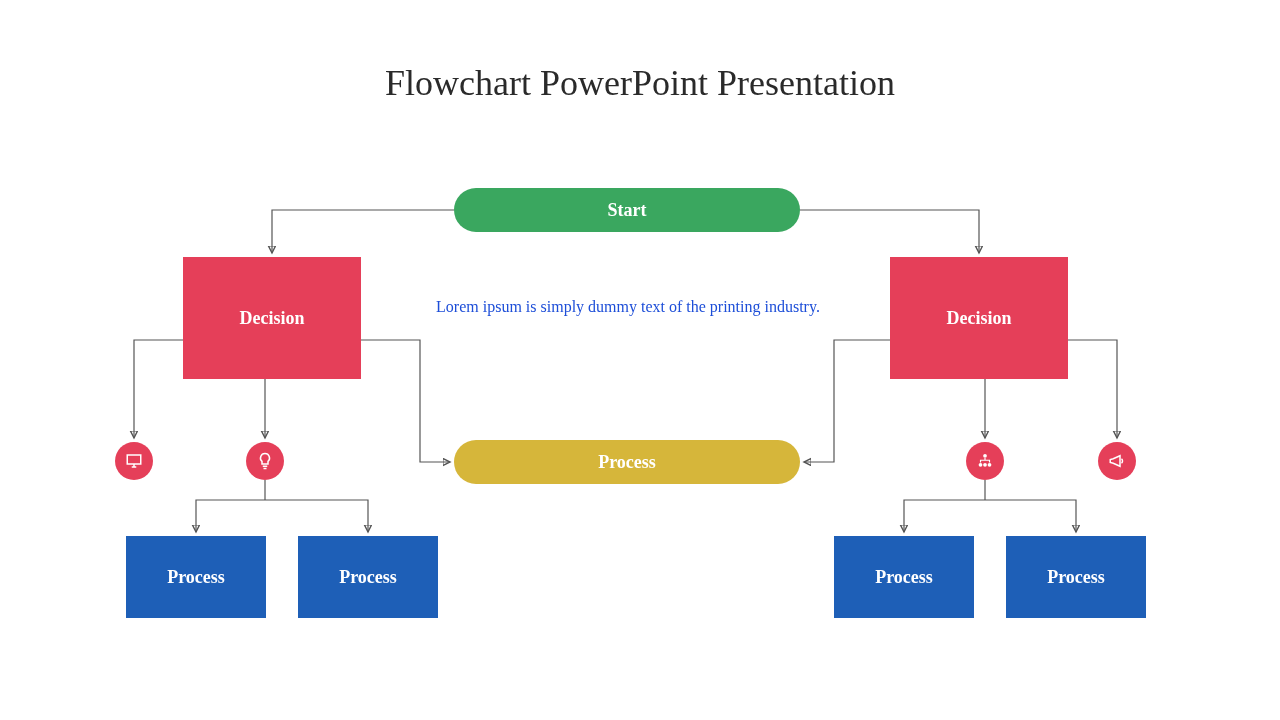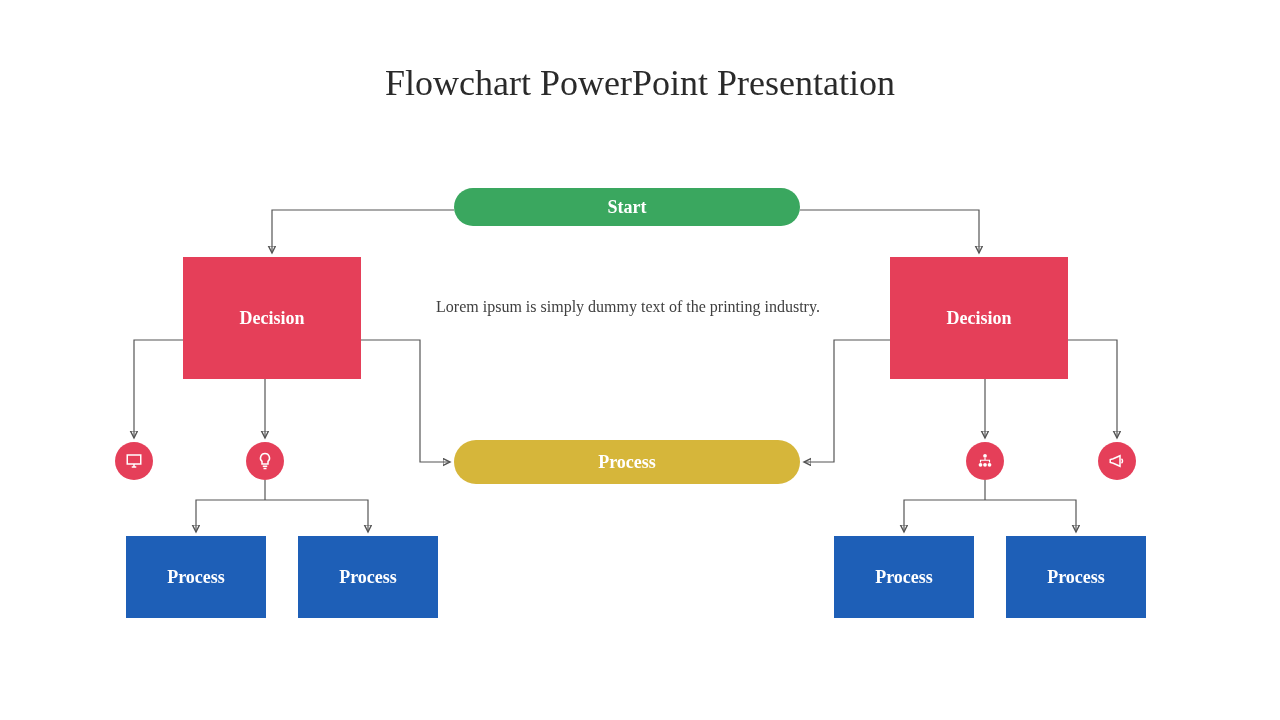--- a/index.html
+++ b/index.html
@@ -27,21 +27,21 @@
     display: flex;
     align-items: center;
     justify-content: center;
     color: #fff;
     font-weight: bold;
     font-size: 18px;
   }
 
   .start-pill {
     left: 454px; top: 188px;
-    width: 346px; height: 38px;
+    width: 346px; height: 44px;
     background: #3aa75f;
     border-radius: 22px;
   }
   .process-pill {
     left: 454px; top: 440px;
     width: 346px; height: 44px;
     background: #d6b63a;
     border-radius: 22px;
   }
 
@@ -72,21 +72,21 @@
   .circle-2 { left:246px; top:442px; }
   .circle-3 { left:966px; top:442px; }
   .circle-4 { left:1098px; top:442px; }
 
   .lorem {
     position:absolute;
     left:430px; top:296px;
     width:396px;
     text-align:center;
     font-size:16px;
-    color:#404040;
+    color:#1d4ed8;
     line-height:1.4;
   }
 
   svg.connectors {
     position:absolute; left:0; top:0; width:1280px; height:720px;
     pointer-events:none;
   }
   svg.connectors path, svg.connectors line { stroke:#555; stroke-width:1.2; fill:none; }
   .arrow { fill:#555; }
 </style>

